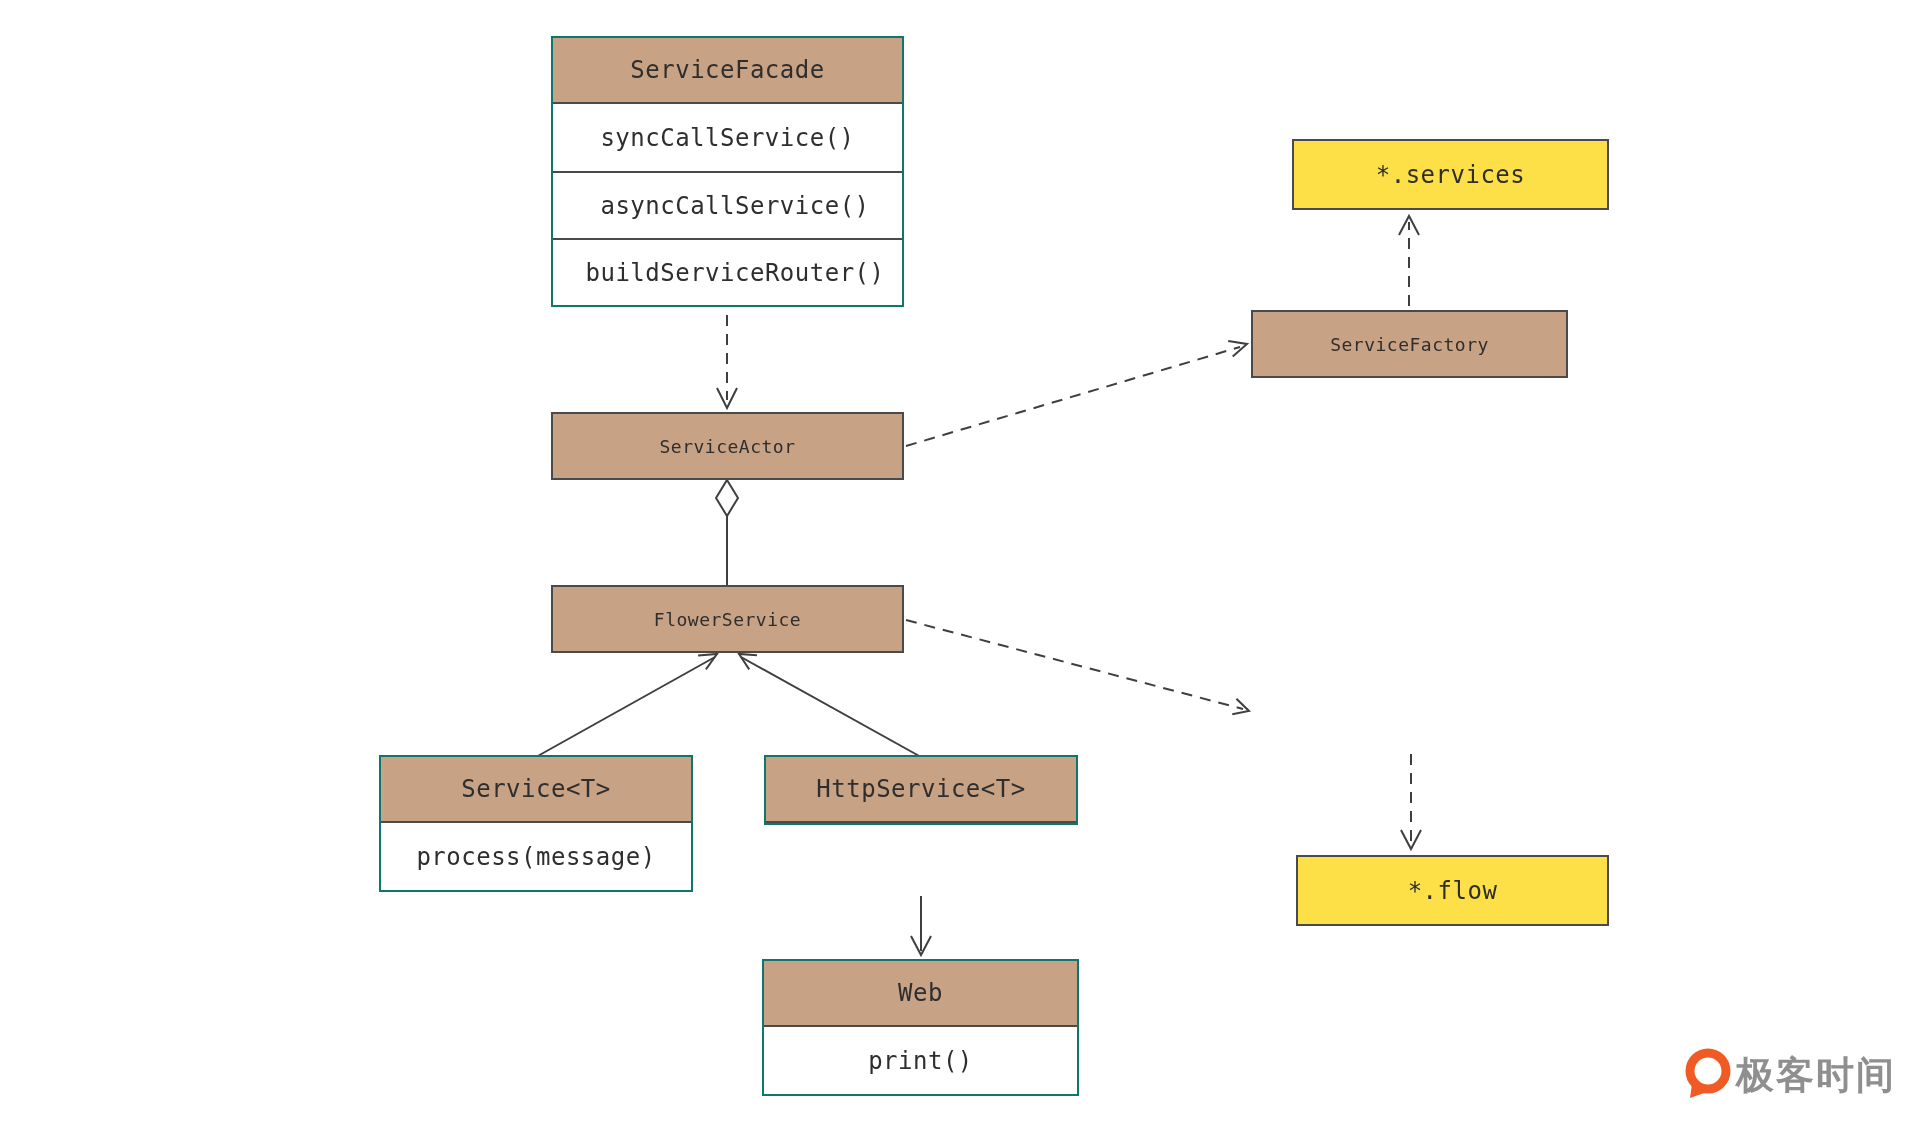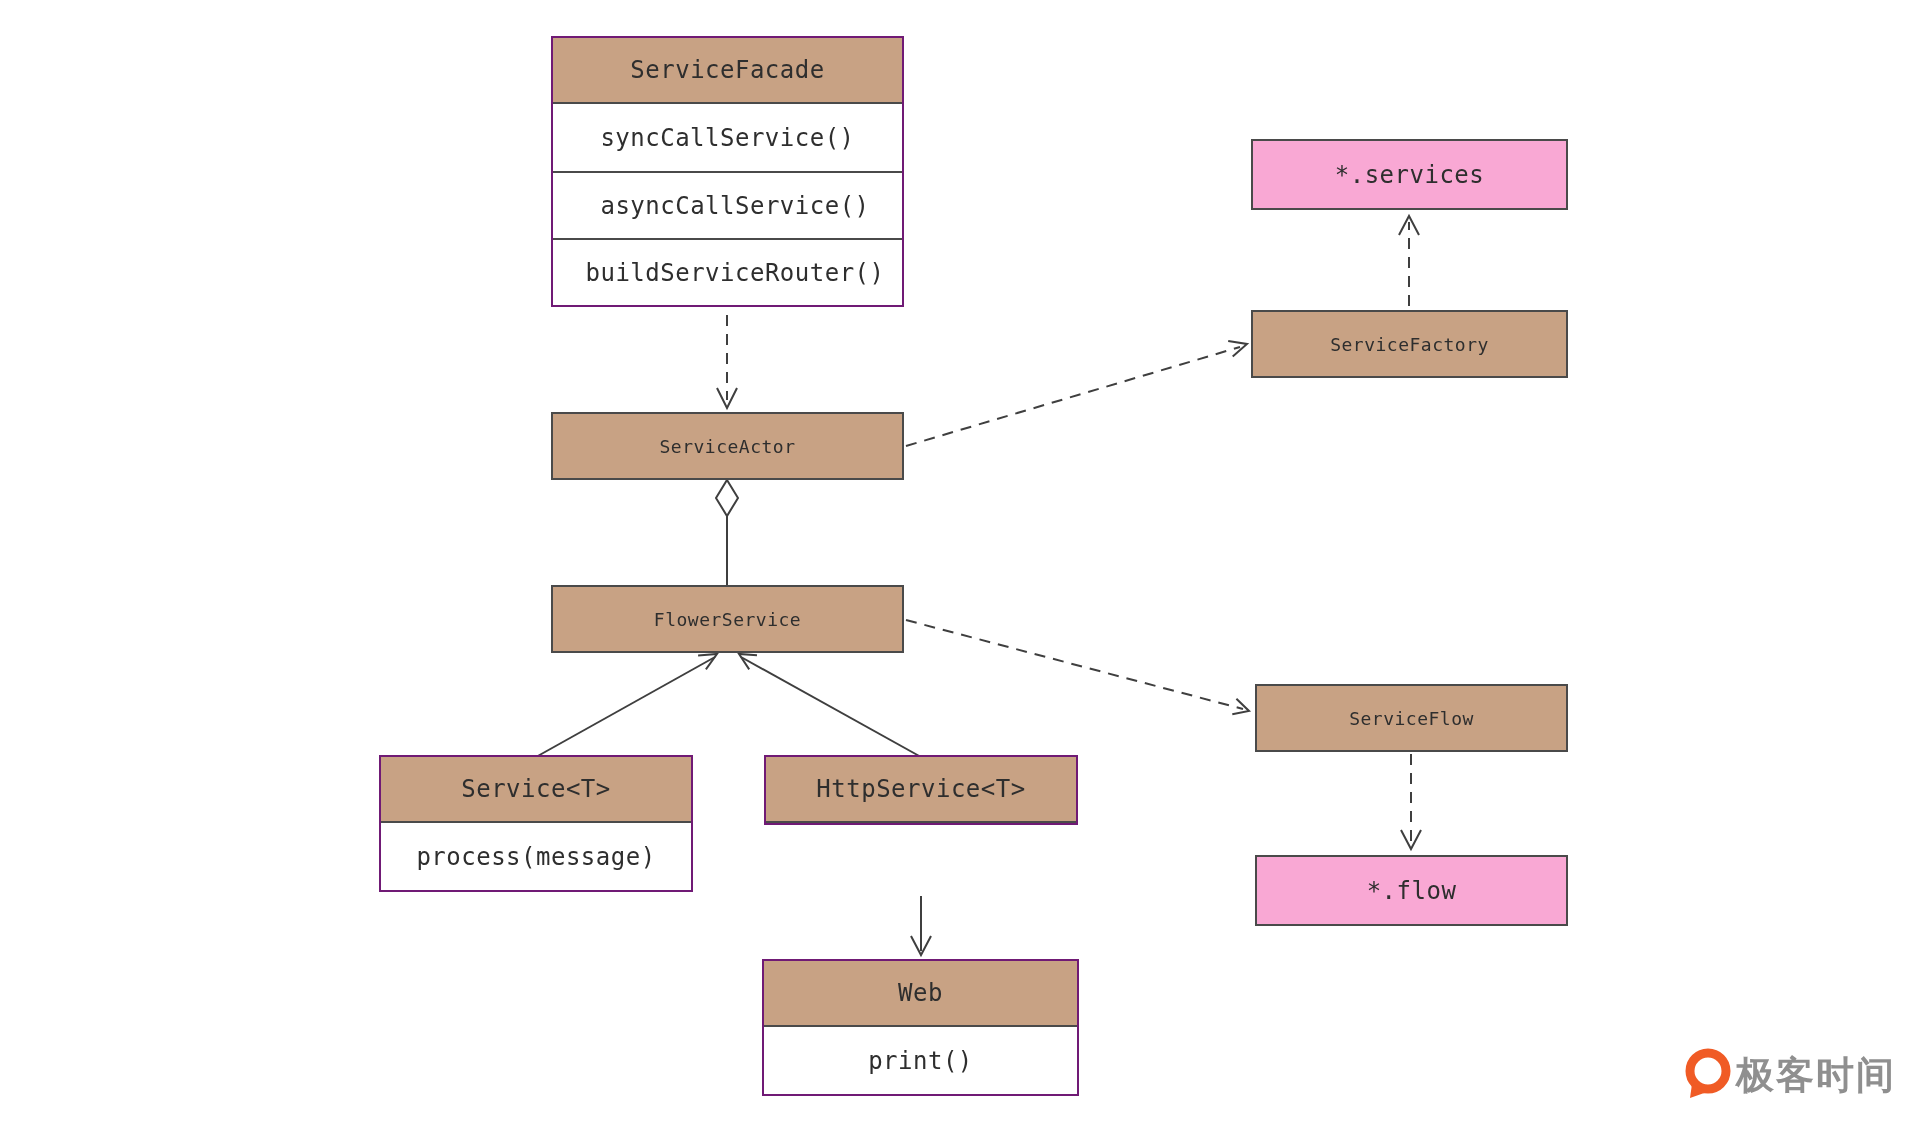--- a/index.html
+++ b/index.html
@@ -27,21 +27,21 @@
   }
   .edge-head {
     stroke: #3f3f3f; stroke-width: 2; fill: none;
     stroke-linejoin: miter;
   }
   .diamond {
     stroke: #3f3f3f; stroke-width: 2; fill: #ffffff;
   }
   .node {
     position: absolute;
-    border: 2px solid #701a75;
+    border: 2px solid #0f766e;
     background: #ffffff;
     color: #2e2e2e;
     font-size: 24px;
     letter-spacing: 0.5px;
   }
   .node-header {
     background: #c8a284;
     height: 66px;
     display: flex;
     align-items: center;
@@ -64,28 +64,29 @@
     font-size: 18px;
     letter-spacing: 0.5px;
     height: 68px;
     display: flex;
     align-items: center;
     justify-content: center;
   }
   .node-file {
     position: absolute;
     border: 2px solid #4a4a4a;
-    background: #f9a8d4;
+    background: #fde047;
     color: #2e2e2e;
     font-size: 24px;
     letter-spacing: 0.5px;
     height: 71px;
     display: flex;
     align-items: center;
     justify-content: center;
+    margin-left: 41px;
   }
   .logo {
     position: absolute;
     left: 1680px; top: 1046px;
     display: flex;
     align-items: center;
     gap: 2px;
   }
   .logo-text {
     font-family: "DejaVu Sans", "Liberation Sans", sans-serif;
@@ -171,21 +172,20 @@
 
   <div class="node" style="left:764px; top:755px; width:314px;">
     <div class="node-header">HttpService&lt;T&gt;</div>
   </div>
 
   <div class="node" style="left:762px; top:959px; width:317px;">
     <div class="node-header">Web</div>
     <div class="node-row">print()</div>
   </div>
 
-  <div class="node-simple" style="left:1255px; top:684px; width:313px;">ServiceFlow</div>
 
   <div class="node-file" style="left:1255px; top:855px; width:313px;">*.flow</div>
 
   <div class="logo">
     <svg width="54" height="58" viewBox="0 0 54 58">
       <circle cx="28" cy="25" r="18" fill="none" stroke="#f05b25" stroke-width="9"></circle>
       <polygon points="12,38 27,46 10,52" fill="#f05b25"></polygon>
     </svg>
     <span class="logo-text">极客时间</span>
   </div>

